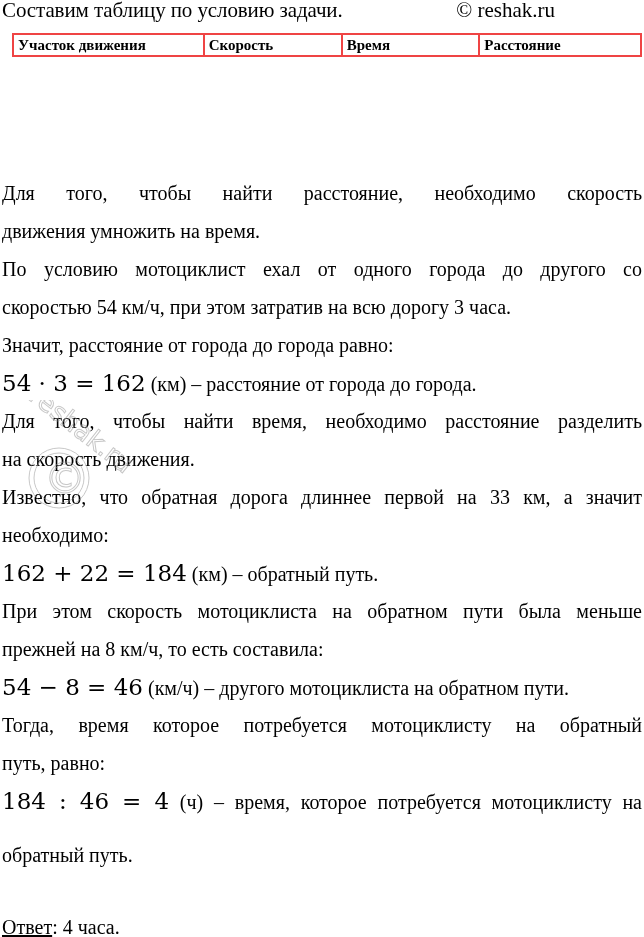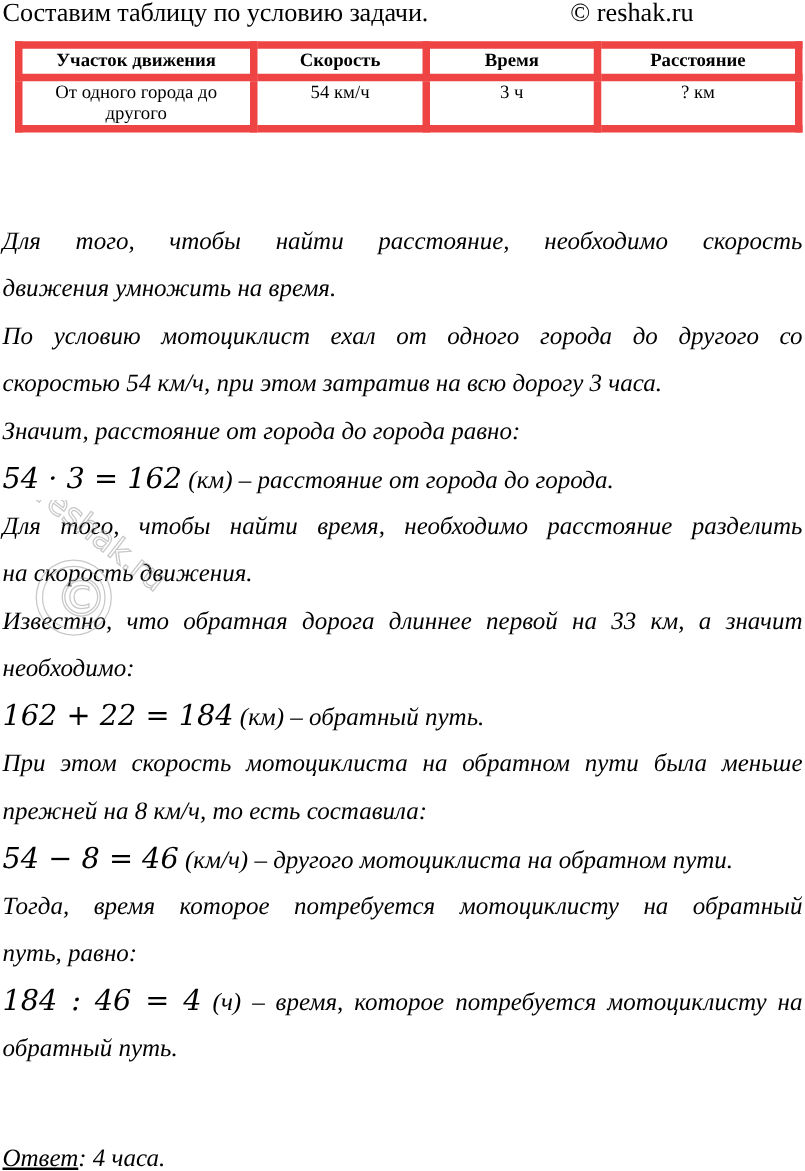--- a/index.html
+++ b/index.html
@@ -39,22 +39,22 @@
       position: absolute;
       left: 12px;
       top: 33px;
       width: 630px;
       border-collapse: collapse;
       font-size: 15px;
       line-height: 17px;
     }
     table.data-table th,
     table.data-table td {
-      border: 6px solid #ef4444;
-      text-align: center;
+      border: 2px solid #ef4444;
+      text-align: left;
       vertical-align: top;
       padding: 1px 4px 0 4px;
     }
     table.data-table th {
       font-weight: bold;
       height: 17px;
       padding-top: 2px;
       padding-bottom: 1px;
     }
     table.data-table td {
@@ -73,21 +73,20 @@
       font-size: 20px;
     }
     .p {
       position: absolute;
       left: 0;
       width: 640px;
       line-height: 38px;
       text-align: justify;
       text-align-last: left;
       margin: 0;
-      font-style: italic;
     }
     .p.just-all { text-align-last: justify; }
     .math {
       font-family: "DejaVu Serif", serif;
       font-size: 23px;
     }
     .answer-label {
       text-decoration: underline;
     }
     .watermark {
@@ -111,26 +110,20 @@
 <table class="data-table">
   <thead>
     <tr>
       <th class="col1">Участок движения</th>
       <th class="col2">Скорость</th>
       <th class="col3">Время</th>
       <th class="col4">Расстояние</th>
     </tr>
   </thead>
   <tbody>
-    <tr>
-      <td>От одного города до другого</td>
-      <td>54 км/ч</td>
-      <td>3 ч</td>
-      <td>? км</td>
-    </tr>
   </tbody>
 </table>
 
 <div class="body-text">
 
   <p class="p just-all" style="top:0px">Для того, чтобы найти расстояние, необходимо скорость</p>
   <p class="p" style="top:38px">движения умножить на время.</p>
 
   <p class="p just-all" style="top:76px">По условию мотоциклист ехал от одного города до другого со</p>
   <p class="p" style="top:114px">скоростью 54 км/ч, при этом затратив на всю дорогу 3 часа.</p>
@@ -149,21 +142,21 @@
 
   <p class="p just-all" style="top:418px">При этом скорость мотоциклиста на обратном пути была меньше</p>
   <p class="p" style="top:456px">прежней на 8 км/ч, то есть составила:</p>
 
   <p class="p" style="top:494px"><span class="math">54 − 8 = 46</span><span> (км/ч) – другого мотоциклиста на обратном пути.</span></p>
 
   <p class="p just-all" style="top:532px">Тогда, время которое потребуется мотоциклисту на обратный</p>
   <p class="p" style="top:570px">путь, равно:</p>
 
   <p class="p just-all" style="top:608px"><span class="math">184 : 46 = 4</span><span> (ч) – время, которое потребуется мотоциклисту на</span></p>
-  <p class="p" style="top:646px">обратный путь.</p>
+  <p class="p" style="top:662px">обратный путь.</p>
 
   <p class="p" style="top:734px"><span class="answer-label">Ответ</span><span>: 4 часа.</span></p>
 </div>
 
 <svg class="watermark" viewBox="0 0 140 120" xmlns="http://www.w3.org/2000/svg">
   <g fill="none" stroke="#9a9a9a" stroke-width="1">
     <circle cx="55" cy="78" r="30"></circle>
     <circle cx="55" cy="78" r="25"></circle>
     <text x="40" y="93" font-size="42" font-family="DejaVu Sans, sans-serif" stroke="#9a9a9a" fill="none">©</text>
     <text x="6" y="30" font-size="26" font-family="DejaVu Sans, sans-serif" transform="rotate(38 60 40)" stroke="#9a9a9a" fill="none">reshak.ru</text>

